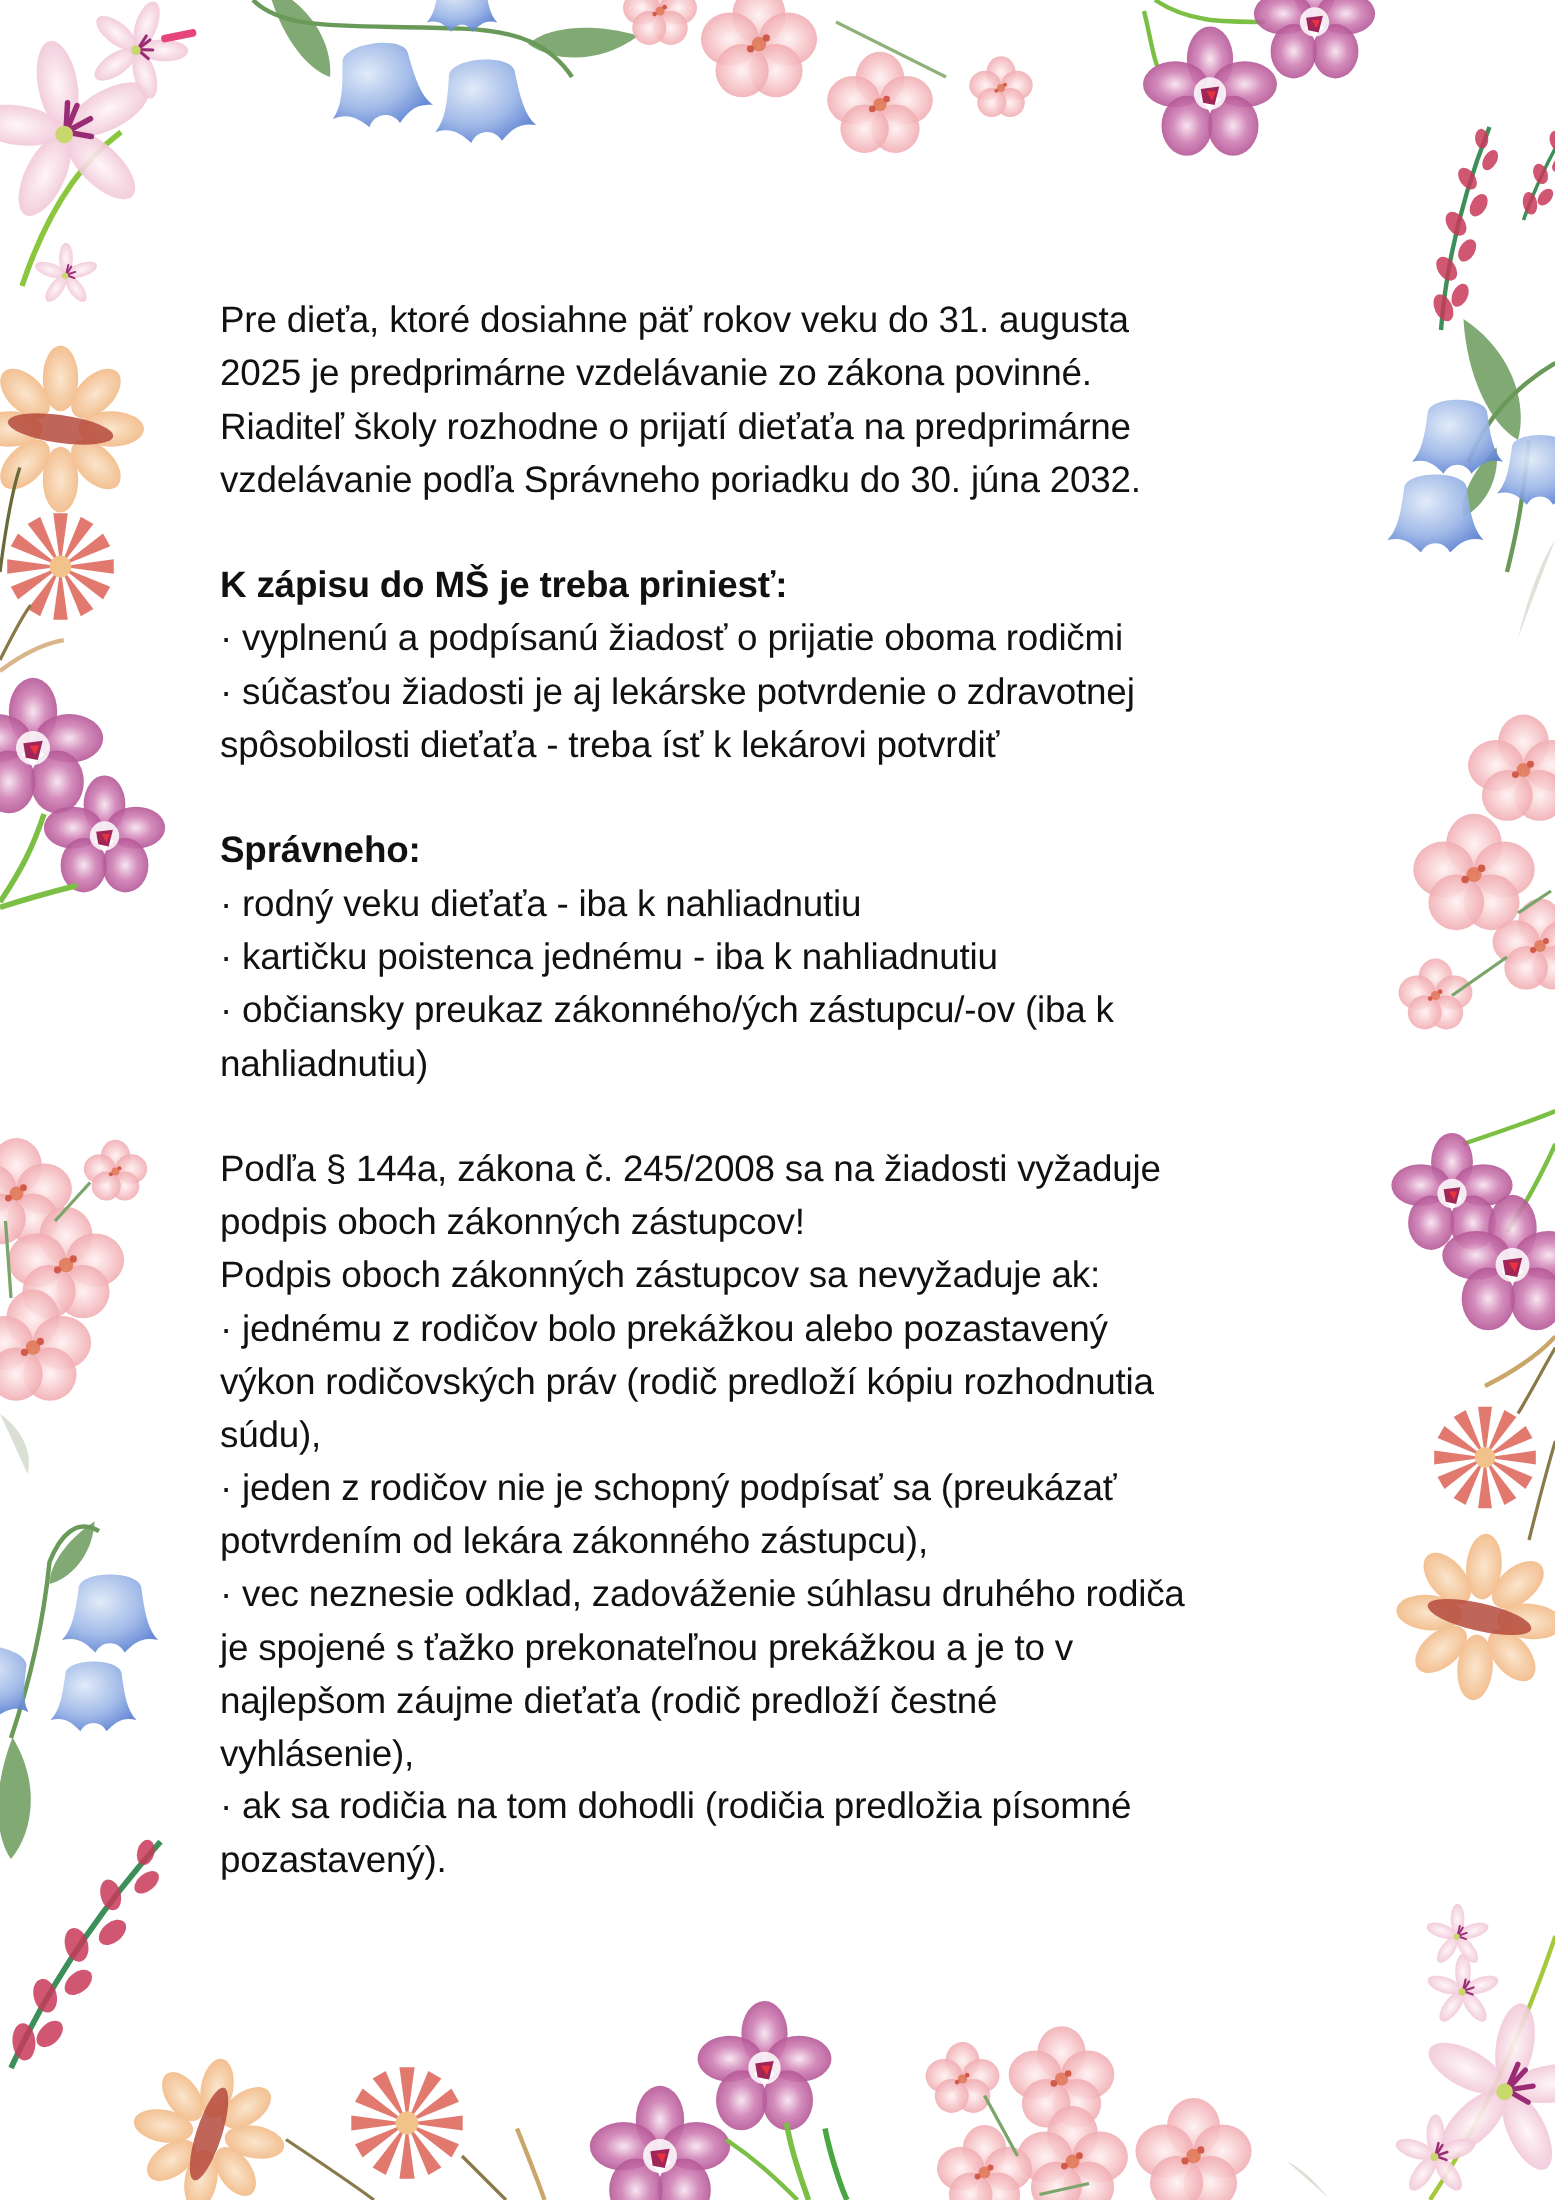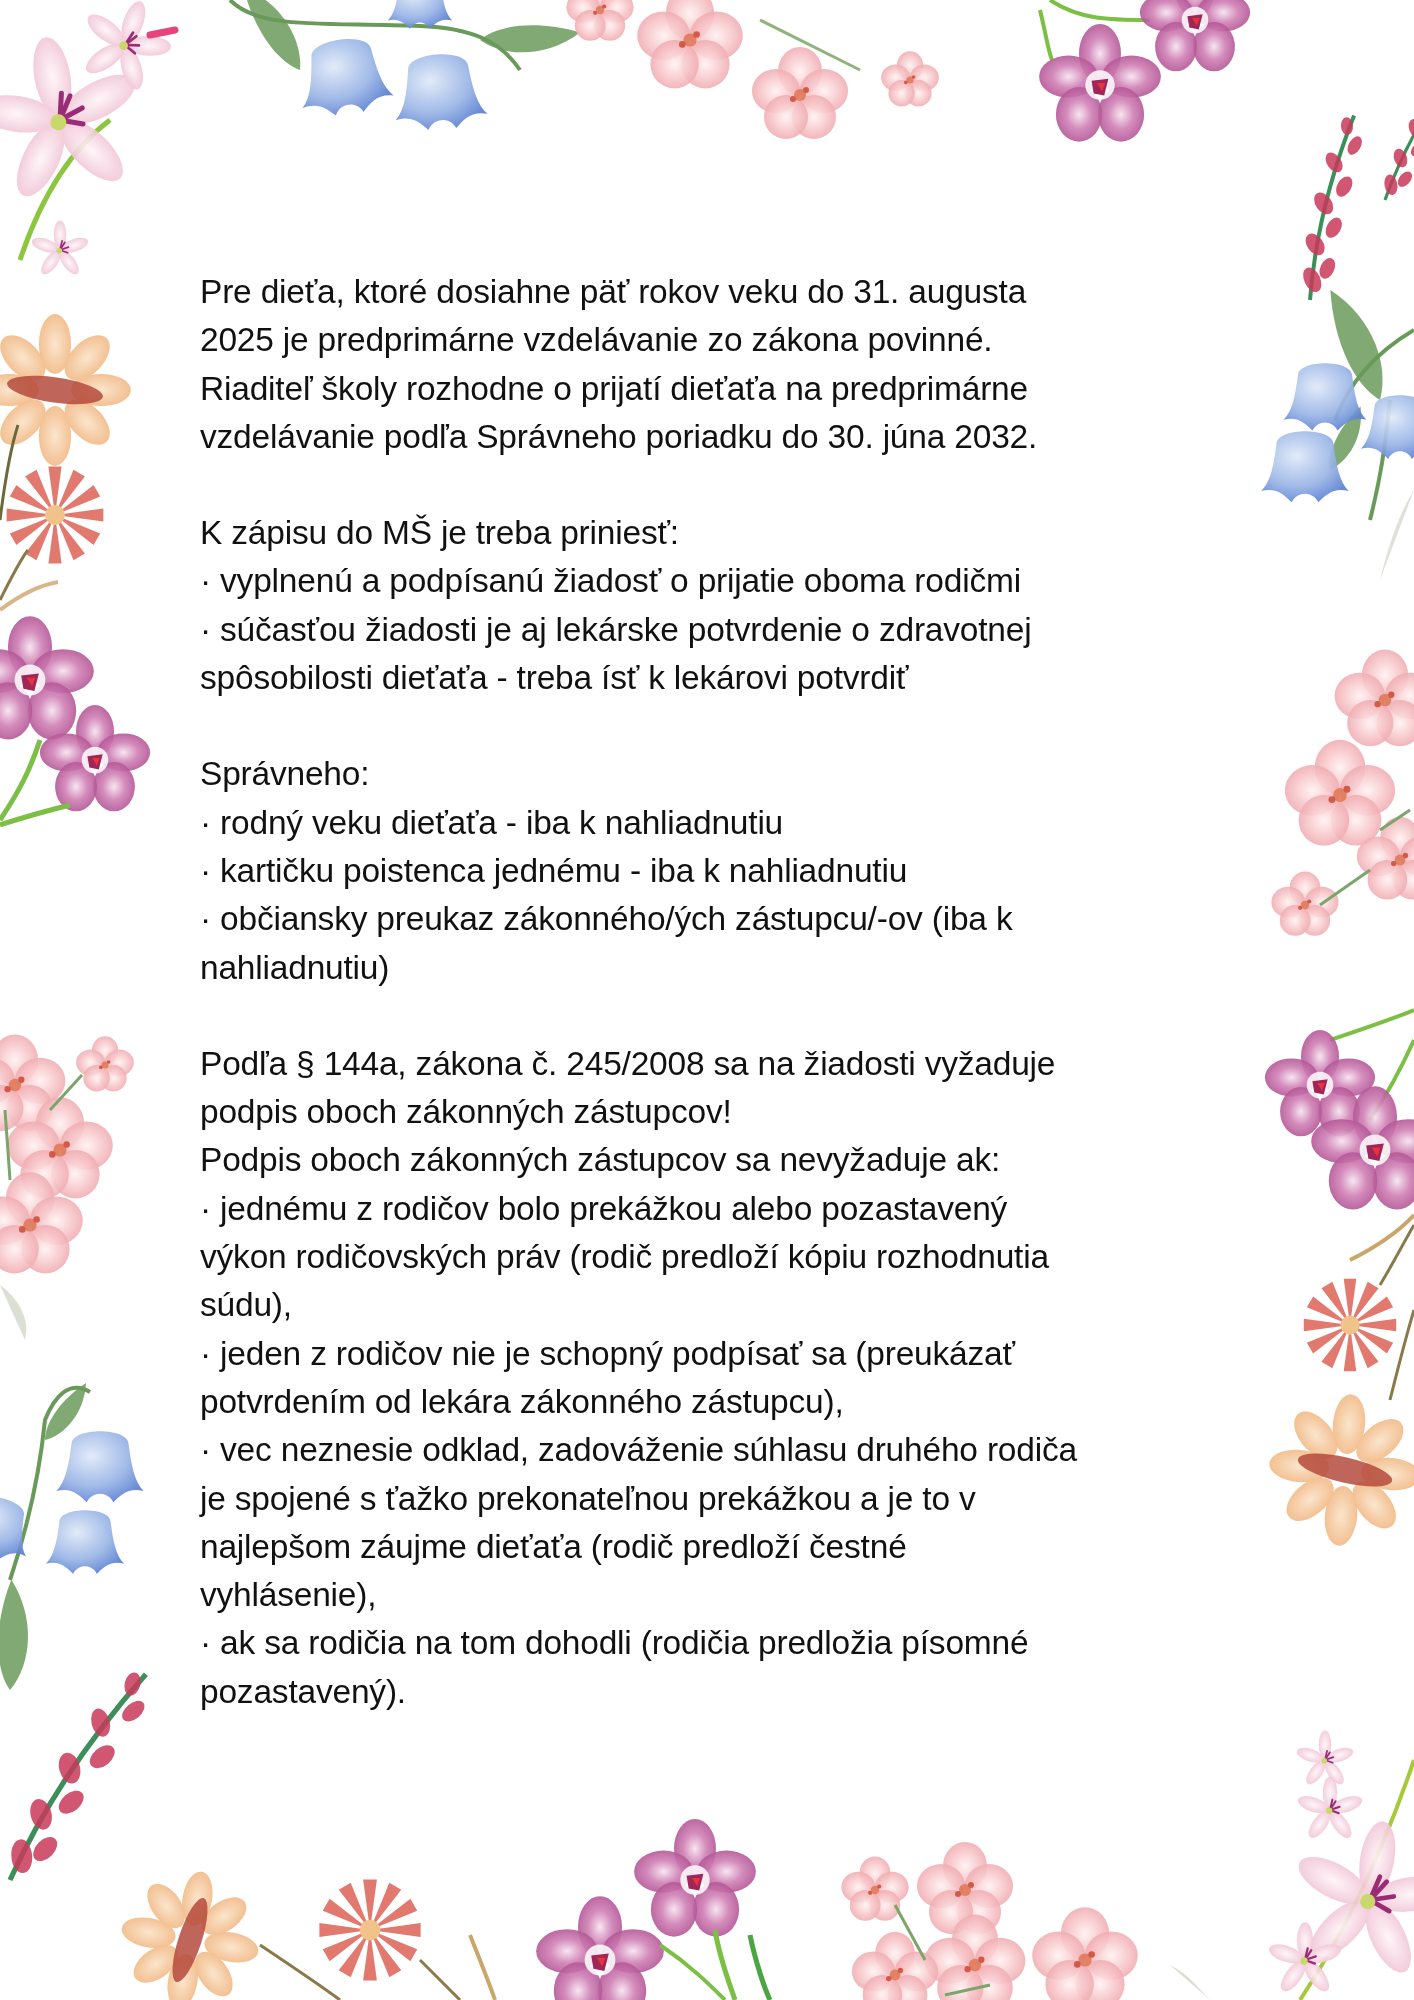--- a/index.html
+++ b/index.html
@@ -39,21 +39,21 @@
     letter-spacing: -0.2px;
     margin-top: 28px;
   }
   .content p {
     margin: 0;
   }
   .content .gap {
     height: 48px;
   }
   .content .heading {
-    font-weight: normal;
+    font-weight: bold;
   }
   .content .line {
     display: block;
   }
 </style>
 </head>
 <body>
 
 <div class="page">
 

